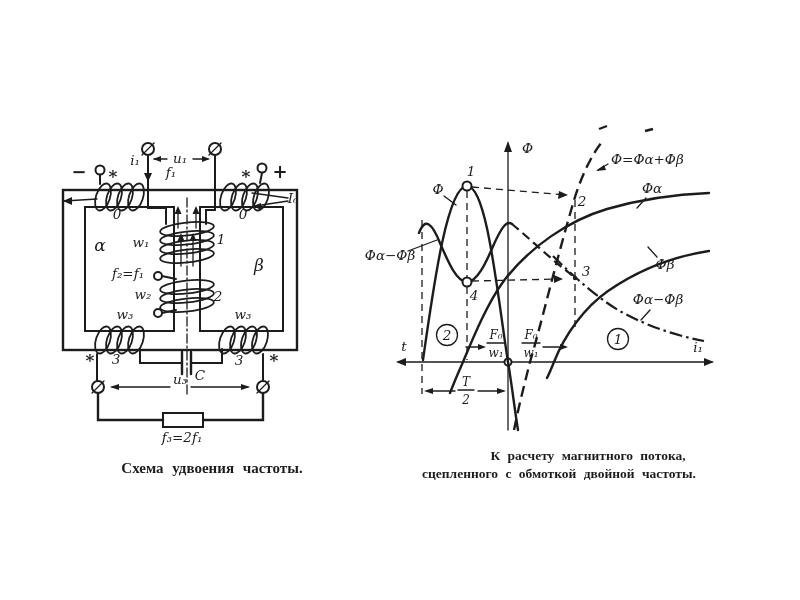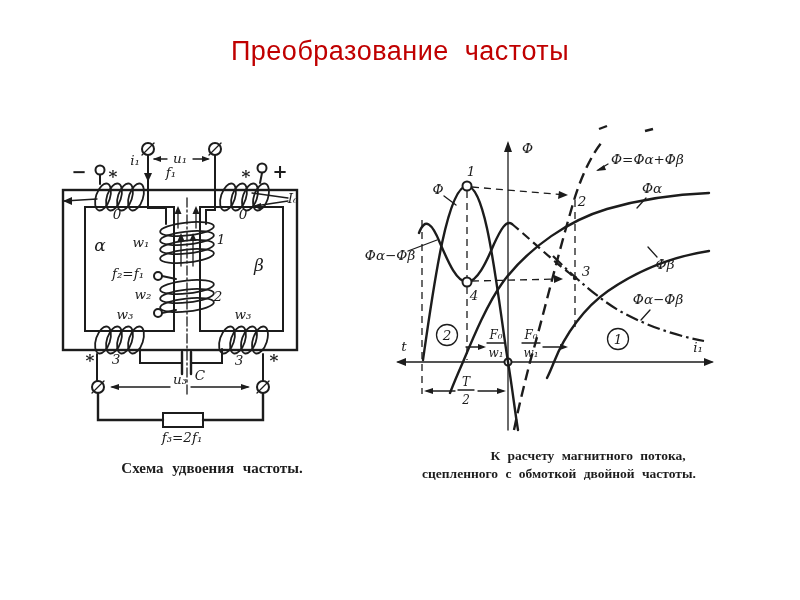--- a/index.html
+++ b/index.html
@@ -23,21 +23,20 @@
   .dash2{stroke:#1c1c1c;stroke-width:2.4;fill:none;stroke-dasharray:11 6;stroke-linecap:butt;}
   .dash3{stroke:#1c1c1c;stroke-width:2.2;fill:none;stroke-dasharray:9 5;stroke-linecap:butt;}
   .dashdot{stroke:#1c1c1c;stroke-width:2.2;fill:none;stroke-dasharray:13 4 2.5 4;stroke-linecap:butt;}
   .head{fill:#1c1c1c;stroke:none;}
   .node{fill:#ffffff;stroke:#1c1c1c;stroke-width:2;}
 </style>
 </head>
 <body>
 
 <div class="stage">
-  <div class="title">Преобразование  частоты</div>
 
   <svg width="800" height="600" viewBox="0 0 800 600">
 
     <g>
 
       <g>
         <rect x="63" y="190" width="234" height="160" class="k"></rect>
         <rect x="85" y="207" width="89" height="124" class="m"></rect>
         <rect x="200" y="207" width="83" height="124" class="m"></rect>
         <line x1="187" y1="198" x2="187" y2="395" class="t1" stroke-dasharray="9 3 2 3"></line>

